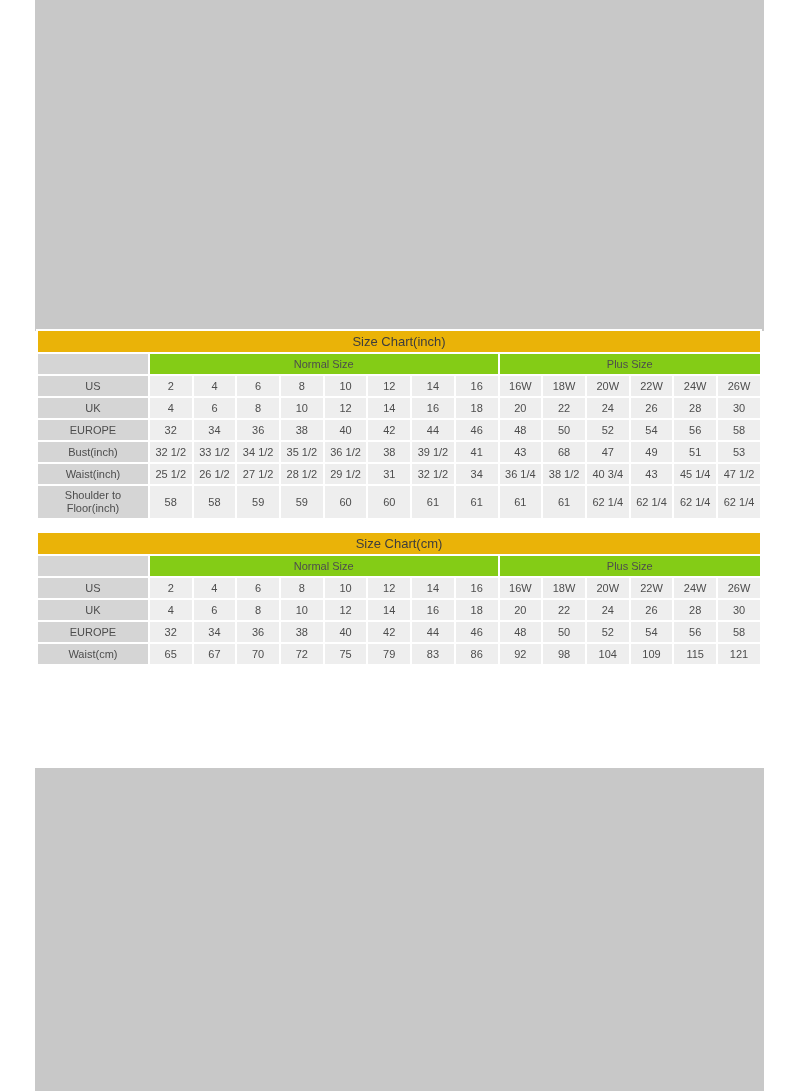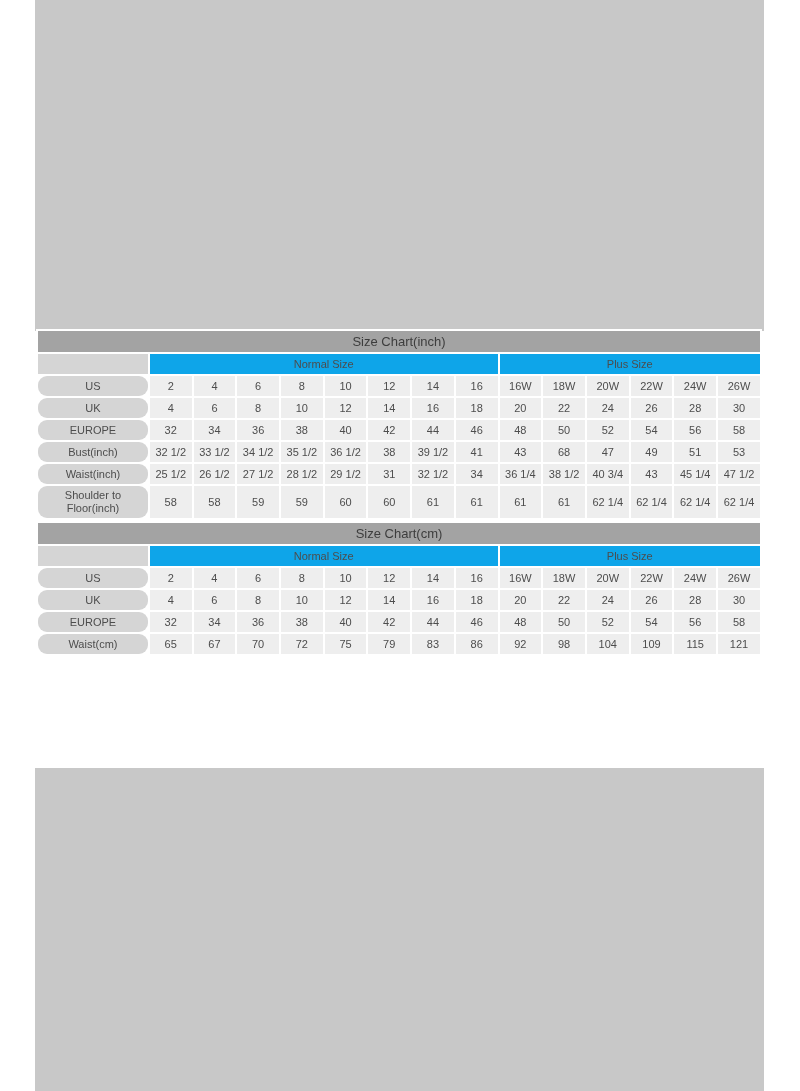--- a/index.html
+++ b/index.html
@@ -30,52 +30,51 @@
     width: 728px;
   }
   table.size-table {
     border-collapse: separate;
     border-spacing: 2px;
     table-layout: fixed;
     width: 726px;
     background: #ffffff;
   }
   table.size-table + table.size-table {
-    margin-top: 1px;
+    margin-top: 11px;
   }
   .col-label { width: 108px; }
   .col-data  { width: 41px; }
 
   td {
     text-align: center;
     vertical-align: middle;
     color: #4d4d4d;
     font-size: 11px;
     line-height: 13px;
     padding: 0;
     overflow: hidden;
   }
   .title-cell {
-    background: #a3a3a3;
+    background: #eab308;
     height: 21px;
     font-size: 13px;
     color: #3d3d3d;
   }
   .corner-cell {
     background: #d5d5d5;
     height: 20px;
   }
   .group-cell {
-    background: #0ea5e9;
+    background: #84cc16;
     height: 20px;
   }
   .label-cell {
     background: #d5d5d5;
     padding: 3px 3px;
-    border-radius: 9px;
   }
   .data-cell {
     background: #eeeeee;
     height: 20px;
   }
 </style>
 </head>
 <body>
 
 <div class="placeholder placeholder-top"></div>

